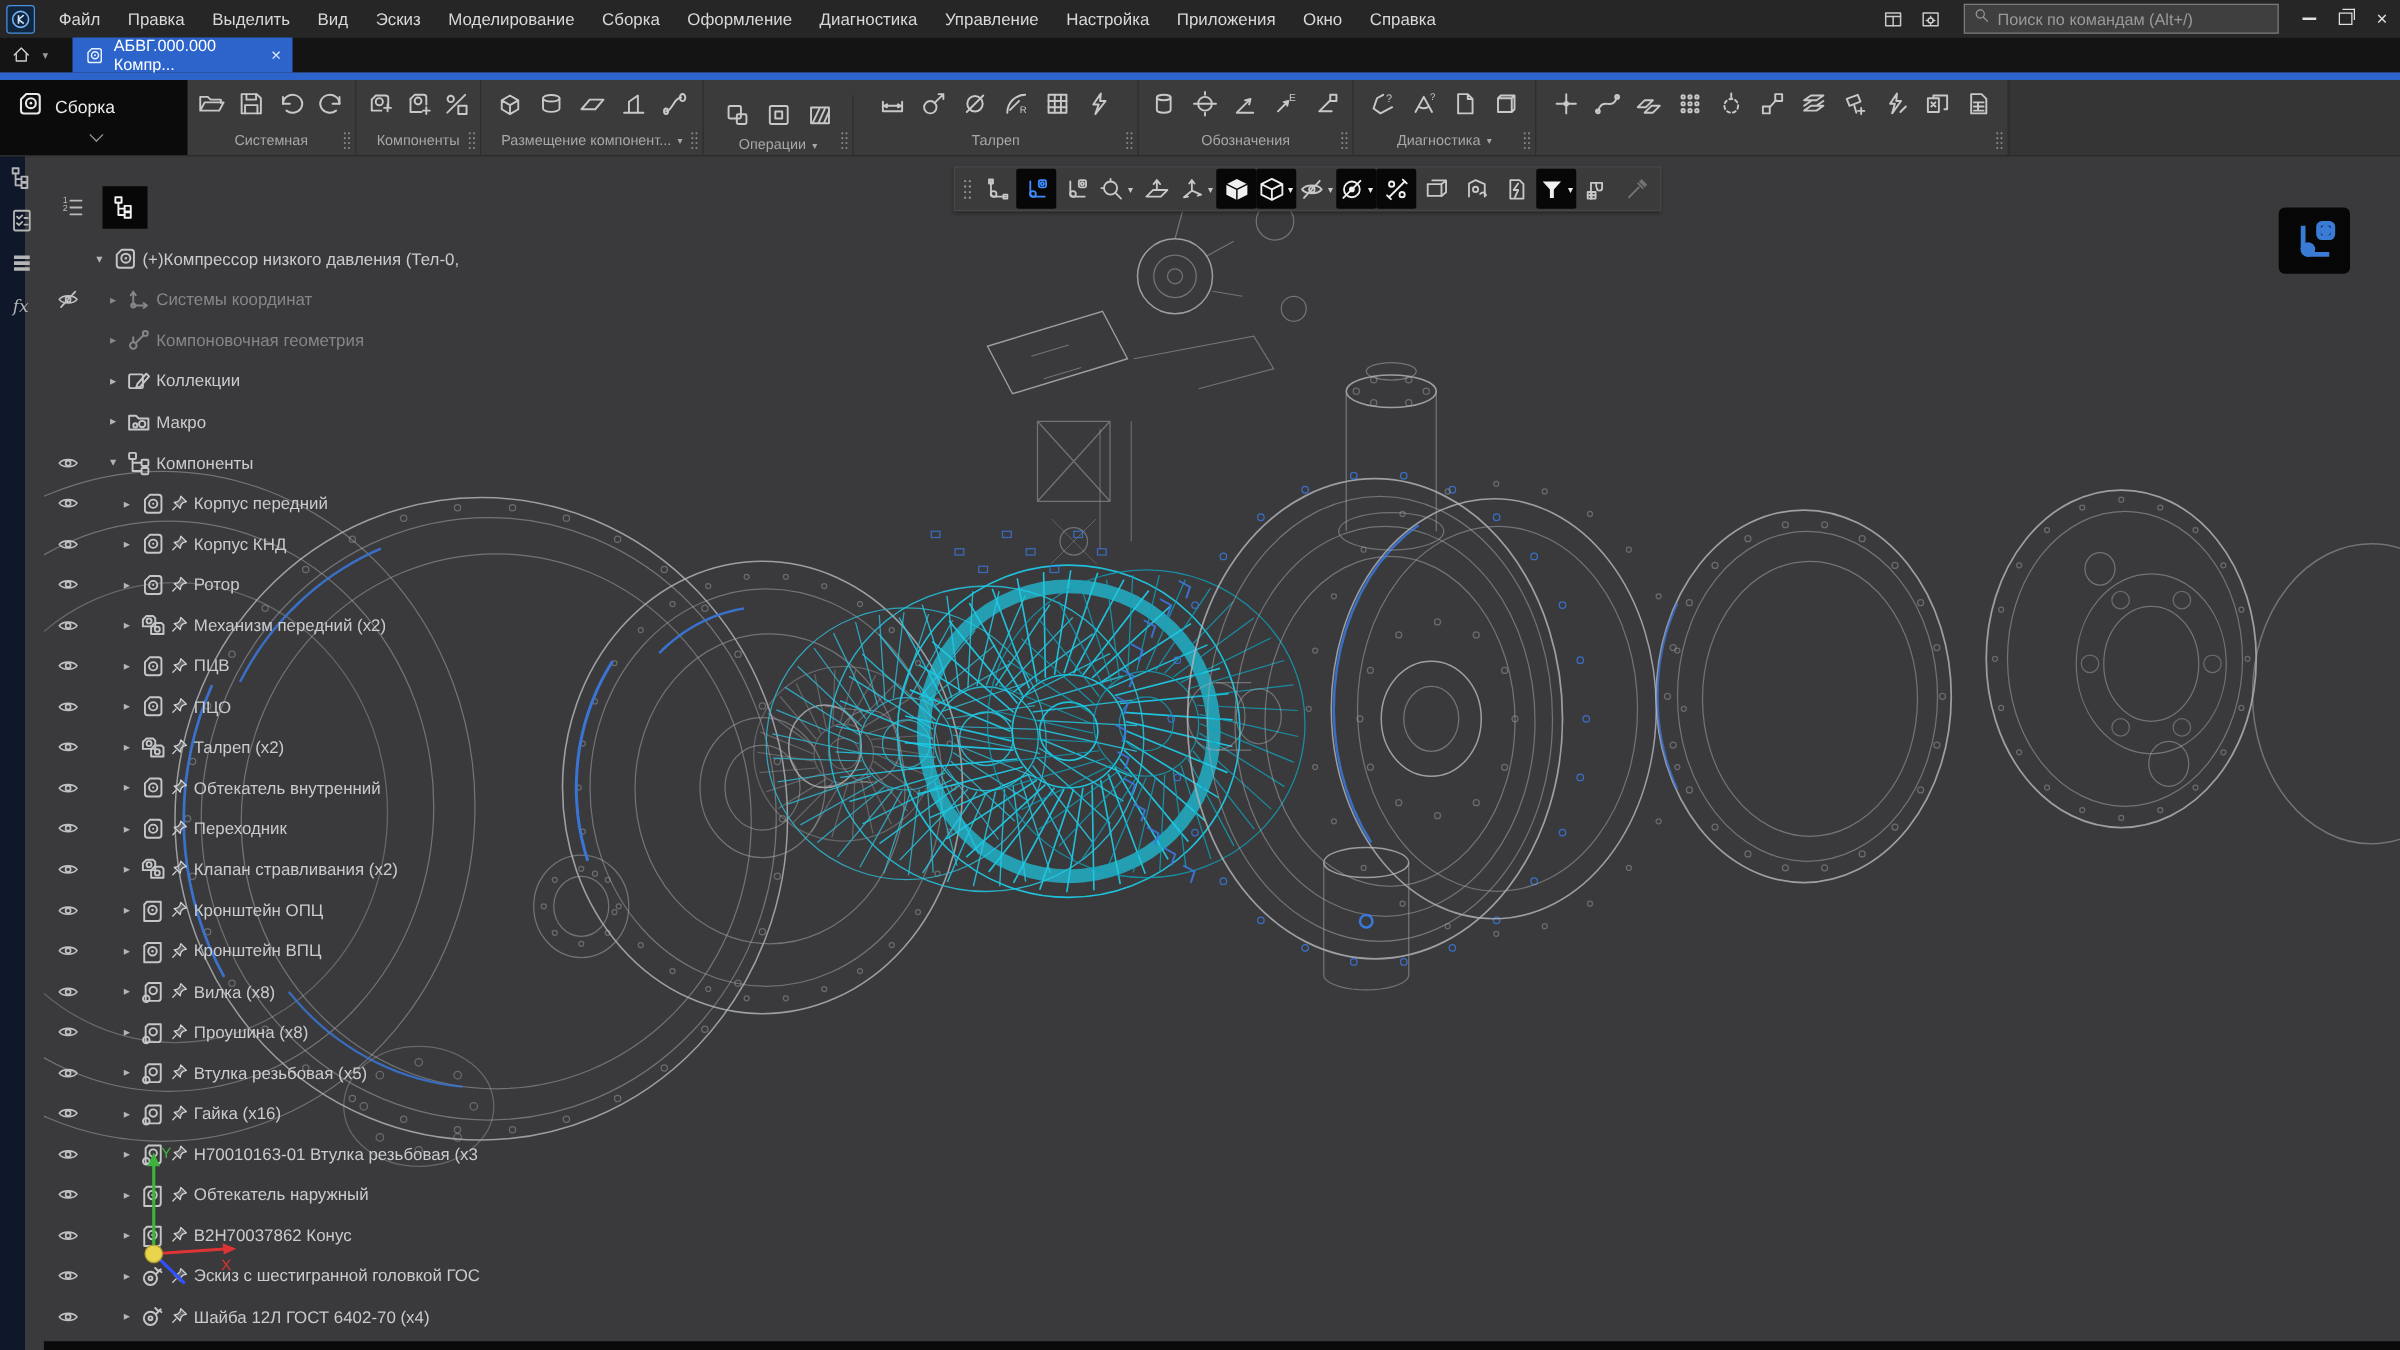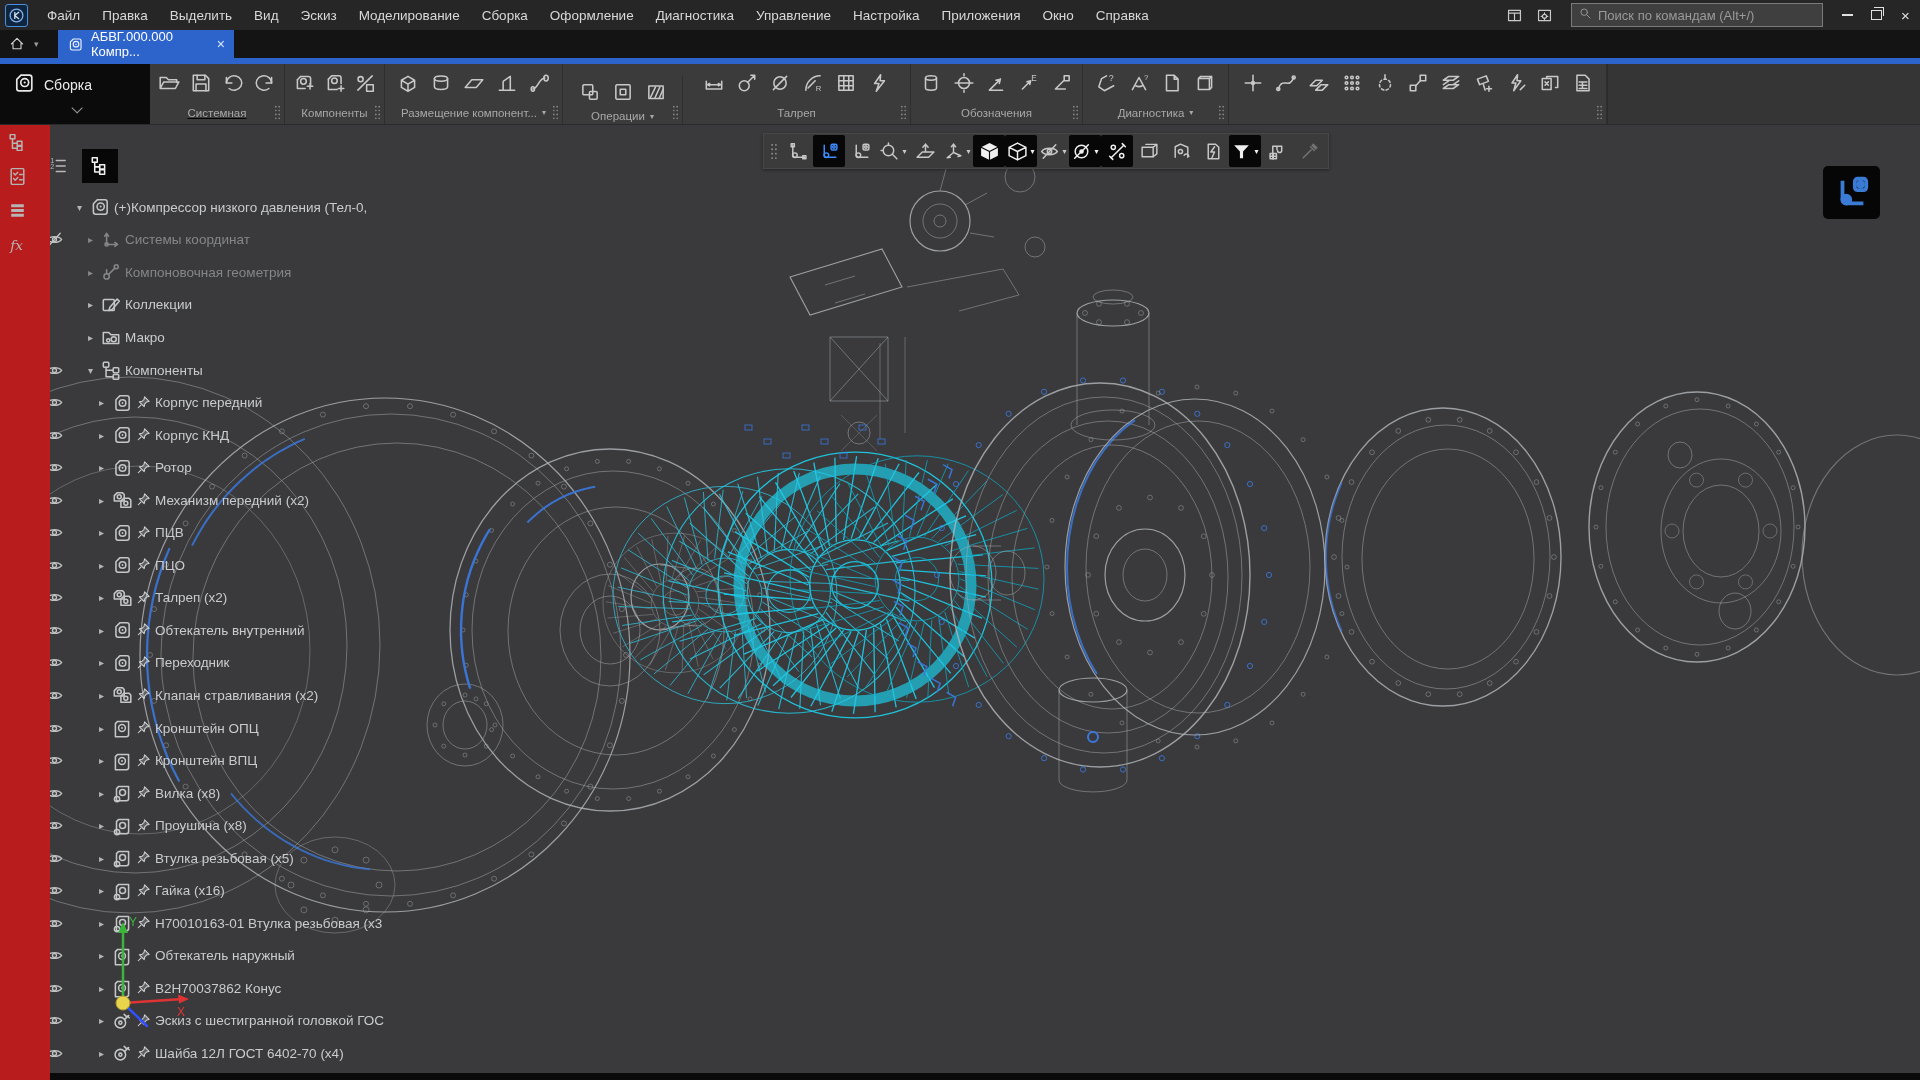--- a/index.html
+++ b/index.html
@@ -58,21 +58,21 @@
   .rbtn { width:32px; height:32px; display:flex; align-items:center; justify-content:center; color:#c8c8c8; border-radius:2px; }
   .rbtn svg { width:22px; height:22px; }
   .rg-label { height:23px; display:flex; align-items:center; justify-content:center; gap:5px;
     color:#a8a8a8; font-size:11.5px; white-space:nowrap; }
   .rg-caret { font-size:8px; color:#a8a8a8; }
   .rg-grip { position:absolute; right:3px; bottom:4px; color:#8a8a8a; }
   .rg-grip svg { width:7px; height:15px; display:block; }
   #ribbon-fill { flex:1; background:#353535; border-left:1px solid #2b2b2b; }
 
   
-  #sidebar { position:absolute; left:0; top:125px; width:50px; height:955px; background:#b91c1c; z-index:30; }
+  #sidebar { position:absolute; left:0; top:125px; width:20px; height:955px; background:#0f172a; z-index:30; }
   .sb-ico { width:35px; height:34px; display:flex; align-items:center; justify-content:center; color:#b5b5b5; }
   .sb-ico svg { width:21px; height:21px; }
 
   
   #viewport { position:absolute; left:35px; top:125px; width:1885px; height:955px;
     background:#3a3a3c; overflow:hidden; }
   #model { position:absolute; left:0; top:0; }
   #bottom-strip { position:absolute; left:0; bottom:0; width:100%; height:7px; background:#0a0a0a; }
 
   
@@ -201,21 +201,21 @@
               <circle cx="10.6" cy="9.6" r="3.3"></circle>
               <circle cx="10.6" cy="9.6" r="0.9" fill="currentColor" stroke="none"></circle>
             </svg></span>
         <span id="quick-label">Сборка</span>
       </div>
       <div id="quick-chevron">
           <i></i>
         </div>
     </div>
     <div id="ribbon-groups-host" style="display:flex;">
-        <div class="rgroup" style="width: 135px; text-decoration: underline;">
+        <div class="rgroup" style="width: 135px;">
           <div class="rg-icons">
             <div class="rbtn">
               <svg viewBox="0 0 20 20" fill="none" stroke="currentColor" stroke-width="1.4" stroke-linecap="round" stroke-linejoin="round">
                 <path d="M2 15 V5 h5.5 l2 2 H17 v2.5 M2 15 l3.2 -6 H19 l-3.2 6 z"></path>
               </svg>
             </div>
             <div class="rbtn">
               <svg viewBox="0 0 20 20" fill="none" stroke="currentColor" stroke-width="1.4" stroke-linecap="round" stroke-linejoin="round">
                 <path d="M3 3 h11 l3 3 v11 H3 z"></path>
                 <path d="M6.5 3 v4 h7 v-4 M5.5 17 v-6 h9 v6"></path>

